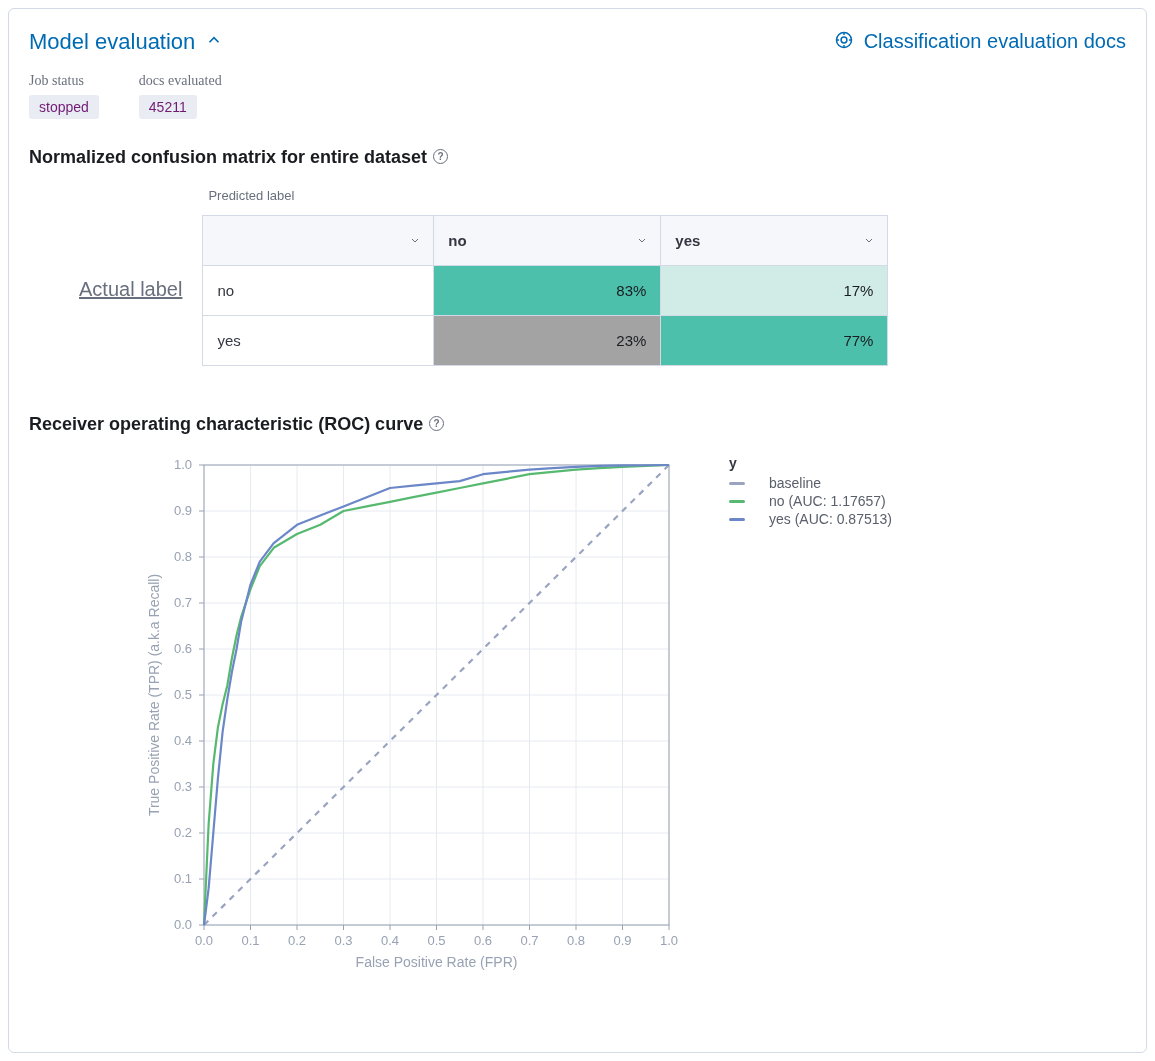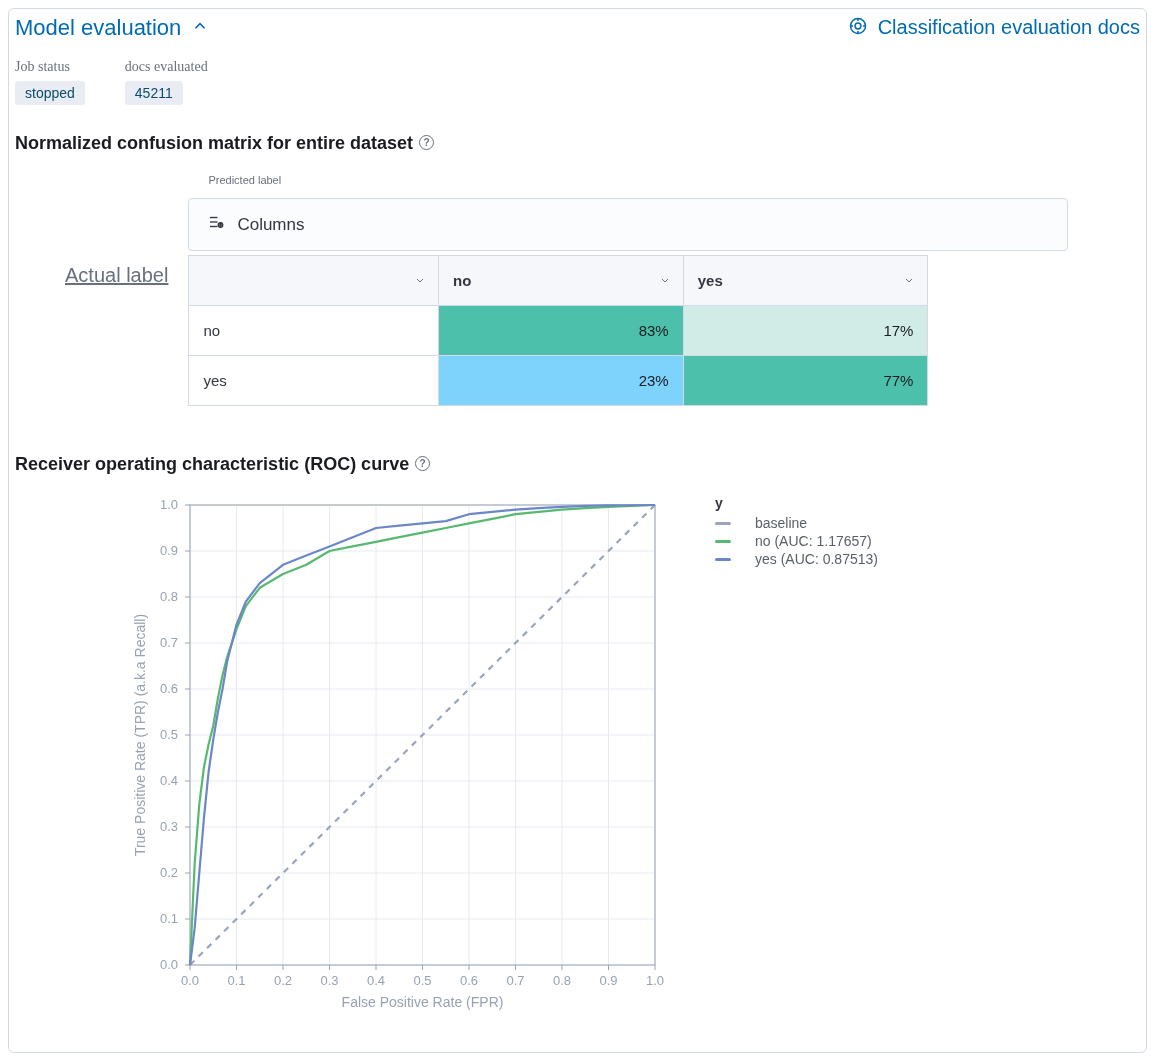--- a/index.html
+++ b/index.html
@@ -6,21 +6,21 @@
   body {
     font-family: -apple-system, BlinkMacSystemFont, "Segoe UI", Helvetica, Arial, sans-serif;
     background: #fff;
     color: #343741;
     font-size: 14px;
     padding: 8px;
   }
   .panel {
     border: 1px solid #d3dae6;
     border-radius: 6px;
-    padding: 6px;
+    padding: 20px;
     width: 1139px;
     height: 1045px;
   }
   .panel-header {
     display: flex;
     justify-content: space-between;
     align-items: center;
     margin-bottom: 18px;
   }
   .panel-title {
@@ -49,21 +49,21 @@
     margin-bottom: 28px;
   }
   .status-block .label {
     color: #69707d;
     font-size: 14px;
     margin-bottom: 6px;
     font-family: Liberation Serif, serif;
   }
   .badge {
     background: #e9edf3;
-    color: #0c4a6e;
+    color: #701a75;
     padding: 4px 10px;
     border-radius: 3px;
     display: inline-block;
     font-size: 14px;
   }
   .section-title {
     font-size: 18px;
     font-weight: 700;
     color: #1a1c21;
     display: flex;
@@ -93,40 +93,40 @@
   .actual-label {
     color: #69707d;
     align-self: flex-start;
     margin-top: 90px;
     font-size: 20px;
     text-decoration: underline;
   }
   .matrix-main { flex: 0 0 880px; }
   .predicted-label {
     color: #69707d;
-    font-size: 11px;
+    font-size: 13px;
     margin-bottom: 12px;
-    margin-left: 20px;
+    margin-left: 6px;
   }
   .columns-btn {
     border: 1px solid #d3dae6;
     border-radius: 4px;
     padding: 14px 18px;
     font-size: 17px;
     display: flex;
     align-items: center;
     gap: 12px;
     background: #fbfcfd;
     margin-bottom: 4px;
     cursor: pointer;
   }
   .columns-btn svg { width: 18px; height: 18px; }
   table.matrix {
     border-collapse: collapse;
-    width: 740px;
+    width: 686px;
   }
   table.matrix th, table.matrix td {
     border: 1px solid #d3dae6;
     height: 50px;
     font-size: 15px;
   }
   table.matrix th {
     background: #f5f7fa;
     font-weight: 700;
     text-align: left;
@@ -149,21 +149,21 @@
     padding: 0 14px;
     color: #343741;
   }
   table.matrix td.cell {
     text-align: right;
     padding: 0 14px;
     color: #1a1c21;
     margin-top: 23px;
   }
   .c-high { background: #4dc0ab; }
-  .c-mid  { background: #7dd3fc; }
+  .c-mid  { background: #a3a3a3; }
   .c-low  { background: #d1ece6; }
   .roc-section { display: flex; gap: 30px; }
   .roc-chart-wrap { position: relative; }
   svg.roc { display: block; }
   .axis-title { fill: #98a2b3; font-size: 14px; }
   .legend { font-size: 14px; color: #343741; margin-left: 10px; }
   .legend .title { font-weight: 700; margin-bottom: 4px; }
   .legend .row { display: flex; align-items: center; gap: 24px; margin-bottom: 2px; color: #5a606b;}
   .legend .swatch { width: 16px; height: 3px; border-radius: 2px; }
 </style>
@@ -209,33 +209,20 @@
 
   <div class="section-title">
     <span>Normalized confusion matrix for entire dataset</span>
     <span class="help-icon">?</span>
   </div>
 
   <div class="matrix-area">
     <div class="actual-label">Actual label</div>
     <div class="matrix-main">
       <div class="predicted-label">Predicted label</div>
-      <div class="columns-btn">
-        <span>
-          <svg viewBox="0 0 24 24" fill="none" stroke="#343741" stroke-width="1.8">
-            <line x1="4" y1="6" x2="14" y2="6"></line>
-              <line x1="4" y1="12" x2="14" y2="12"></line>
-              <line x1="4" y1="18" x2="14" y2="18"></line>
-            <circle cx="18" cy="16" r="3"></circle>
-              <line x1="18" y1="13" x2="18" y2="19"></line>
-              <line x1="15" y1="16" x2="21" y2="16"></line>
-          </svg>
-        </span>
-        <span>Columns</span>
-      </div>
       <table class="matrix">
         <tbody>
             <tr>
           <th class="blank" style="width:250px">
             <span class="chev"><svg viewBox="0 0 24 24" fill="none" stroke="#69707d" stroke-width="2">
                     <polyline points="6 9 12 15 18 9"></polyline>
                   </svg></span>
           </th>
           <th style="width:245px">
             <span>no</span>

